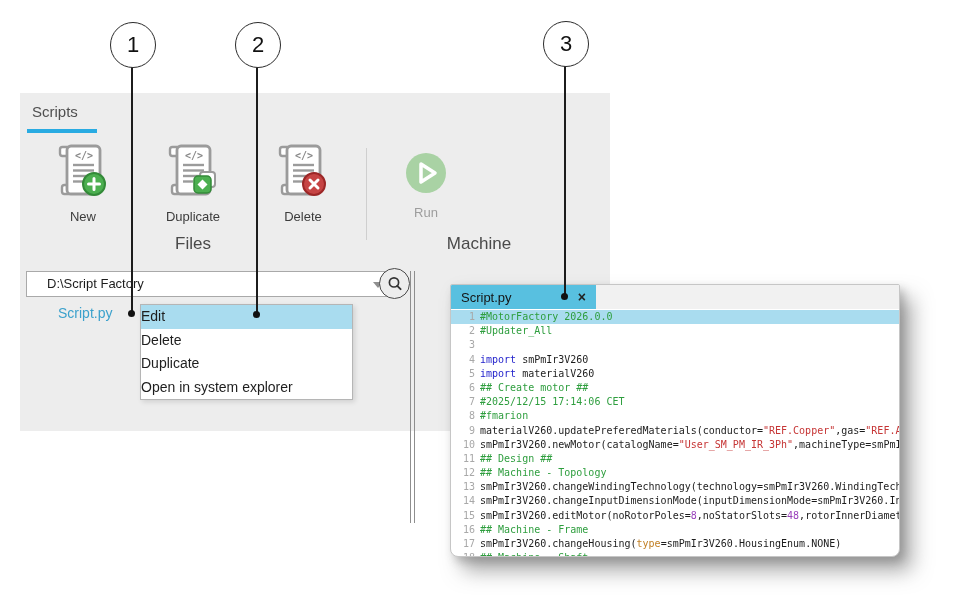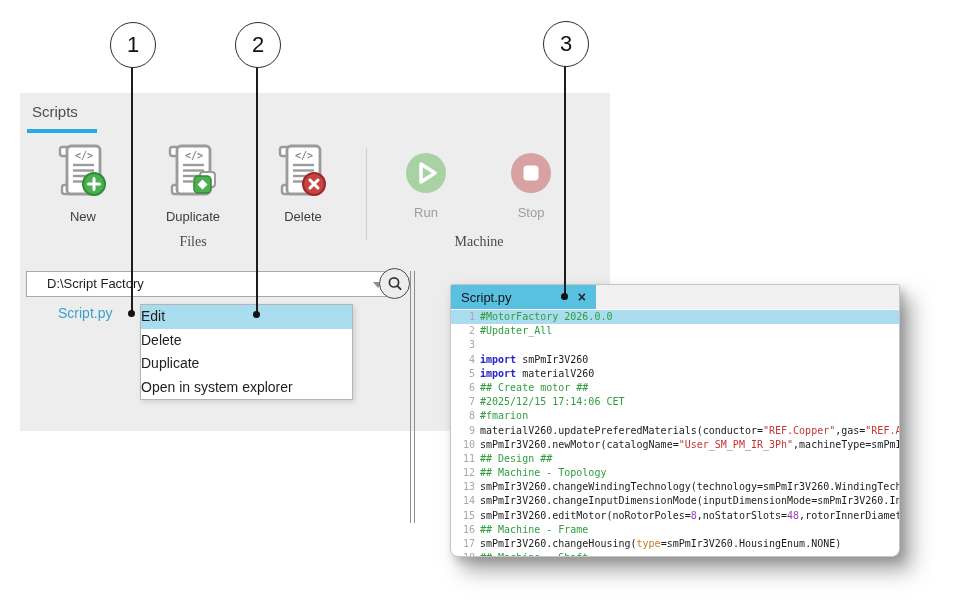--- a/index.html
+++ b/index.html
@@ -14,21 +14,21 @@
 
   
   #panel{position:absolute;left:20px;top:93px;width:590px;height:338px;background:#ededed;z-index:1;}
   #scripts-tab{position:absolute;left:8px;top:8px;padding:2px 4px;font-size:15px;color:#4f4f4f;}
   #scripts-underline{position:absolute;left:7px;top:36px;width:70px;height:4px;background:#29abe2;}
 
   .tool-btn{position:absolute;width:84px;text-align:center;cursor:default;}
   .tool-btn .ticon{display:block;margin:0 auto;}
   .tool-label{font-size:13px;color:#3c3c3c;margin-top:10px;}
   .tool-label.disabled{color:#9d9d9d;}
-  .group-label{position:absolute;font-size:14px;color:#4a4a4a;text-align:center;width:120px;font-family:Liberation Serif, serif;}
+  .group-label{position:absolute;font-size:17px;color:#4a4a4a;text-align:center;width:120px;}
   .group-sep{position:absolute;width:1px;background:#cfcfcf;}
 
   
   #path-combo{position:absolute;left:6px;top:178px;width:345px;height:24px;background:#fff;border:1px solid #a9a9a9;
     font-size:13px;color:#1d1d1d;line-height:24px;padding-left:20px;box-sizing:content-box;}
   #combo-arrow{position:absolute;right:9px;top:10px;width:0;height:0;border-left:5px solid transparent;
     border-right:5px solid transparent;border-top:6px solid #8f8f8f;}
   #search-btn{position:absolute;left:359px;top:175px;width:31px;height:31px;border:1.6px solid #4a4a4a;border-radius:50%;
     background:#ededed;display:flex;align-items:center;justify-content:center;box-sizing:border-box;}
   #splitter{position:absolute;left:390px;top:178px;height:252px;width:3px;border-left:1.5px solid #8e8e8e;border-right:1.5px solid #8e8e8e;}
@@ -50,21 +50,21 @@
   #editor-tab{position:absolute;left:0;top:0;width:145px;height:24px;background:#58c0e0;display:flex;align-items:center;}
   #editor-tab .tab-title{font-size:13px;color:#141414;padding-left:10px;flex:1;}
   #editor-tab .tab-close{font-size:14px;font-weight:bold;color:#222;padding:0 10px 0 4px;line-height:24px;}
   #code-area{position:relative;font-family:"DejaVu Sans Mono", monospace;font-size:10px;line-height:14.2px;
     white-space:pre;overflow:hidden;height:248px;padding-top:1px;}
   .code-line{display:flex;height:14.2px;}
   .code-line.hl{background:#a9dcef;}
   .gutter-num{width:24px;text-align:right;color:#a8a8a8;flex:0 0 24px;padding-right:5px;}
   .code-text{flex:1;overflow:hidden;}
   .tok-comment{color:#2e9e3e;}
-  .tok-keyword{color:#2525cc;font-weight:bold;}
+  .tok-keyword{color:#2525cc;font-weight:normal;}
   .tok-string{color:#c63535;}
   .tok-number{color:#9940bb;}
   .tok-builtin{color:#c17f24;}
   .tok-plain{color:#1c1c1c;}
 </style>
 </head>
 <body>
 
 <div id="stage">
 
@@ -125,27 +125,20 @@
     <div class="group-sep" style="left:346px;top:55px;height:92px;"></div>
 
     <div class="tool-btn" style="left:364px;top:58px;">
       <svg class="ticon" width="44" height="44" viewBox="0 0 44 44">
         <circle cx="22" cy="22" r="20" fill="#a9d2a4"></circle>
         <path d="M17 13 L31 22 L17 31 Z" fill="none" stroke="#fff" stroke-width="3.5" stroke-linejoin="round"></path>
       </svg>
       <div class="tool-label disabled">Run</div>
     </div>
 
-    <div class="tool-btn" style="left:469px;top:58px;">
-      <svg class="ticon" width="44" height="44" viewBox="0 0 44 44">
-        <circle cx="22" cy="22" r="20" fill="#d8a2a2"></circle>
-        <rect x="14.5" y="14.5" width="15" height="15" rx="3.5" fill="#fff"></rect>
-      </svg>
-      <div class="tool-label disabled">Stop</div>
-    </div>
 
     <div class="group-label" style="left:399px;top:141px;">Machine</div>
 
     <div id="path-combo">
       <span>D:\Script Factory</span>
       <span id="combo-arrow"></span>
     </div>
     <div id="search-btn">
       <svg width="18" height="18" viewBox="0 0 18 18">
         <circle cx="8" cy="7.4" r="4.6" fill="none" stroke="#333" stroke-width="1.7"></circle>

